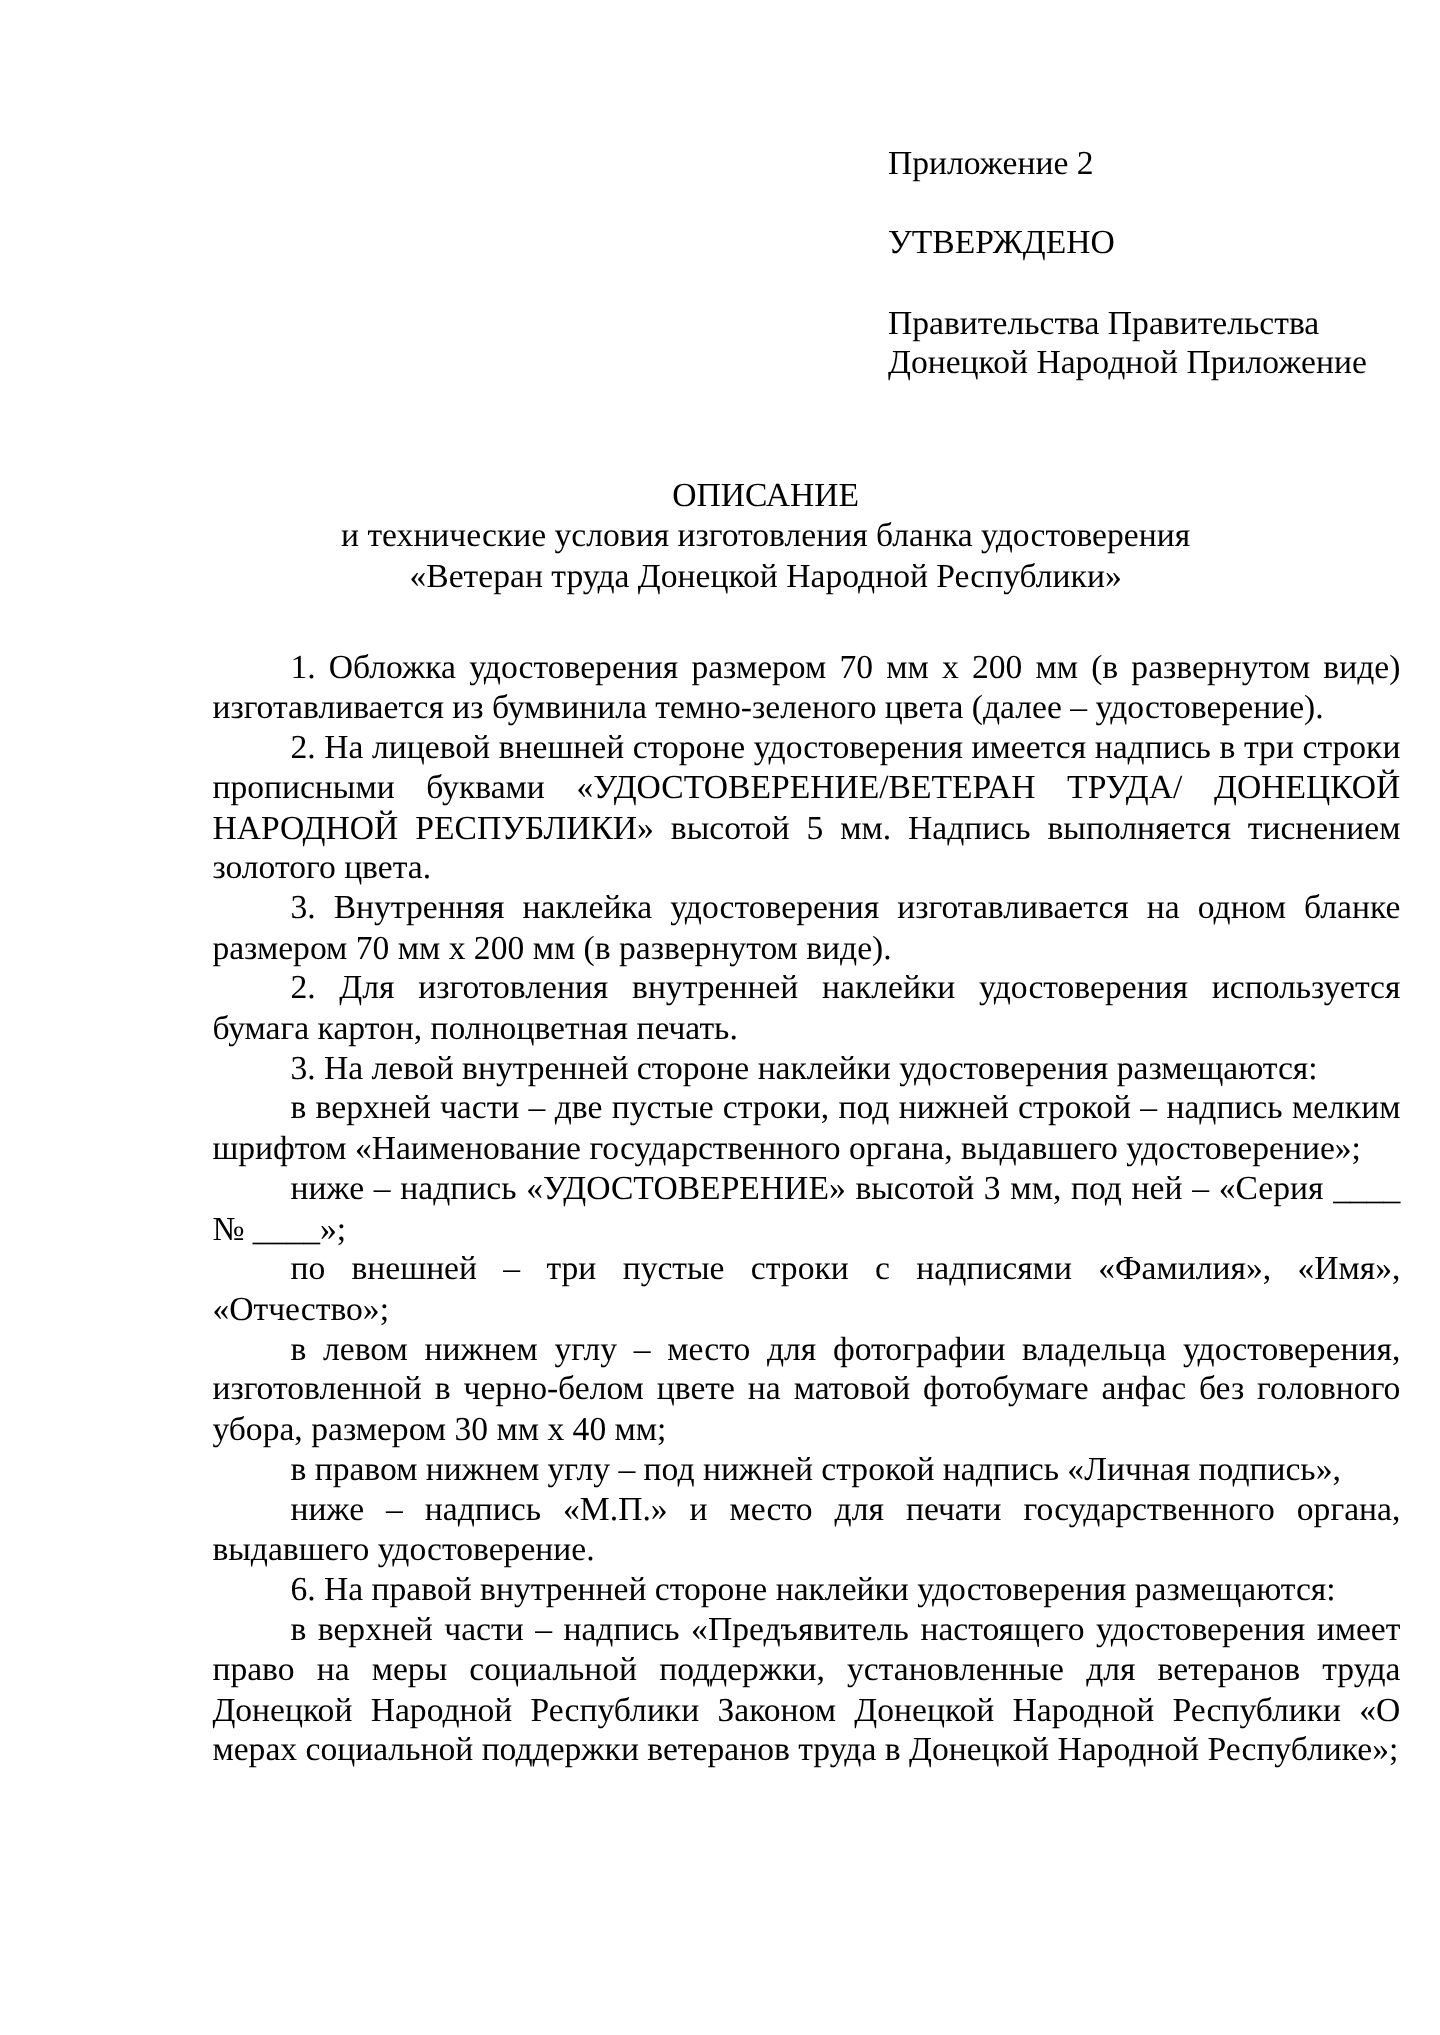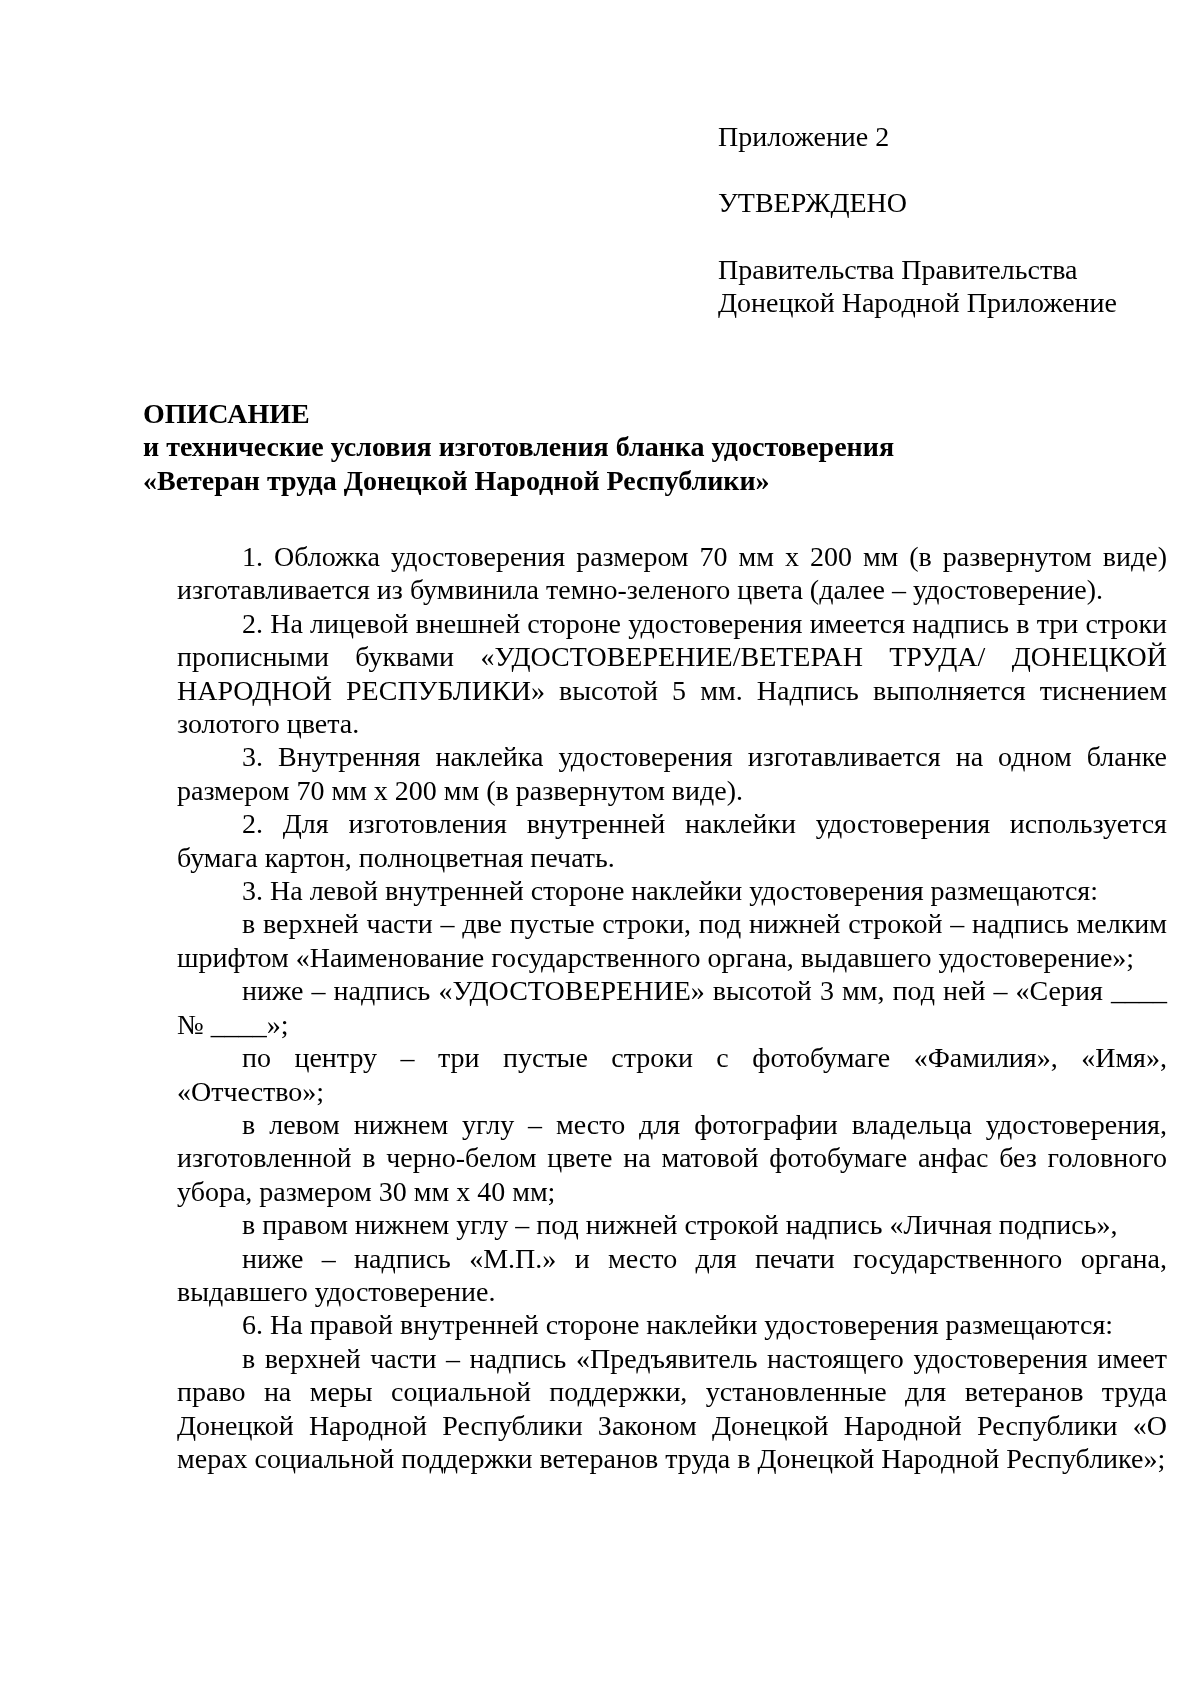--- a/index.html
+++ b/index.html
@@ -13,35 +13,35 @@
     height: 1696px;
     background: #ffffff;
     color: #000000;
     font-family: "Liberation Serif", "DejaVu Serif", serif;
     font-size: 28px;
     line-height: 33.4px;
     overflow: hidden;
   }
   .approval-header {
     position: absolute;
-    left: 718px;
+    left: 740px;
     top: 120px;
     width: 430px;
     text-align: left;
   }
   .approval-header .gap-after {
     margin-bottom: 33px;
   }
   .doc-title {
     position: absolute;
     left: 143px;
     top: 397px;
     width: 990px;
-    text-align: left;
-    font-weight: bold;
+    text-align: center;
+    font-weight: normal;
   }
   .doc-body {
     position: absolute;
     left: 145px;
     top: 540px;
     width: 990px;
     text-align: justify;
     margin-left: 32px;
   }
   .doc-body p {
@@ -69,21 +69,21 @@
   </div>
 
   <div class="doc-body">
     <p>1. Обложка удостоверения размером 70 мм х 200 мм (в развернутом виде) изготавливается из бумвинила темно-зеленого цвета (далее – удостоверение).</p>
     <p>2. На лицевой внешней стороне удостоверения имеется надпись в три строки прописными буквами «УДОСТОВЕРЕНИЕ/ВЕТЕРАН ТРУДА/ ДОНЕЦКОЙ НАРОДНОЙ РЕСПУБЛИКИ» высотой 5 мм. Надпись выполняется тиснением золотого цвета.</p>
     <p>3. Внутренняя наклейка удостоверения изготавливается на одном бланке размером 70 мм х 200 мм (в развернутом виде).</p>
     <p>2. Для изготовления внутренней наклейки удостоверения используется бумага картон, полноцветная печать.</p>
     <p>3. На левой внутренней стороне наклейки удостоверения размещаются:</p>
     <p>в верхней части – две пустые строки, под нижней строкой – надпись мелким шрифтом «Наименование государственного органа, выдавшего удостоверение»;</p>
     <p>ниже – надпись «УДОСТОВЕРЕНИЕ» высотой 3 мм, под ней – «Серия ____ № ____»;</p>
-    <p>по центру – три пустые строки с фотобумаге «Фамилия», «Имя», «Отчество»;</p>
+    <p>по внешней – три пустые строки с надписями «Фамилия», «Имя», «Отчество»;</p>
     <p>в левом нижнем углу – место для фотографии владельца удостоверения, изготовленной в черно-белом цвете на матовой фотобумаге анфас без головного убора, размером 30 мм х 40 мм;</p>
     <p>в правом нижнем углу – под нижней строкой надпись «Личная подпись»,</p>
     <p>ниже – надпись «М.П.» и место для печати государственного органа, выдавшего удостоверение.</p>
     <p>6. На правой внутренней стороне наклейки удостоверения размещаются:</p>
     <p>в верхней части – надпись «Предъявитель настоящего удостоверения имеет право на меры социальной поддержки, установленные для ветеранов труда Донецкой Народной Республики Законом Донецкой Народной Республики «О мерах социальной поддержки ветеранов труда в Донецкой Народной Республике»;</p>
   </div>
 
 </div>
 
 </body></html>

